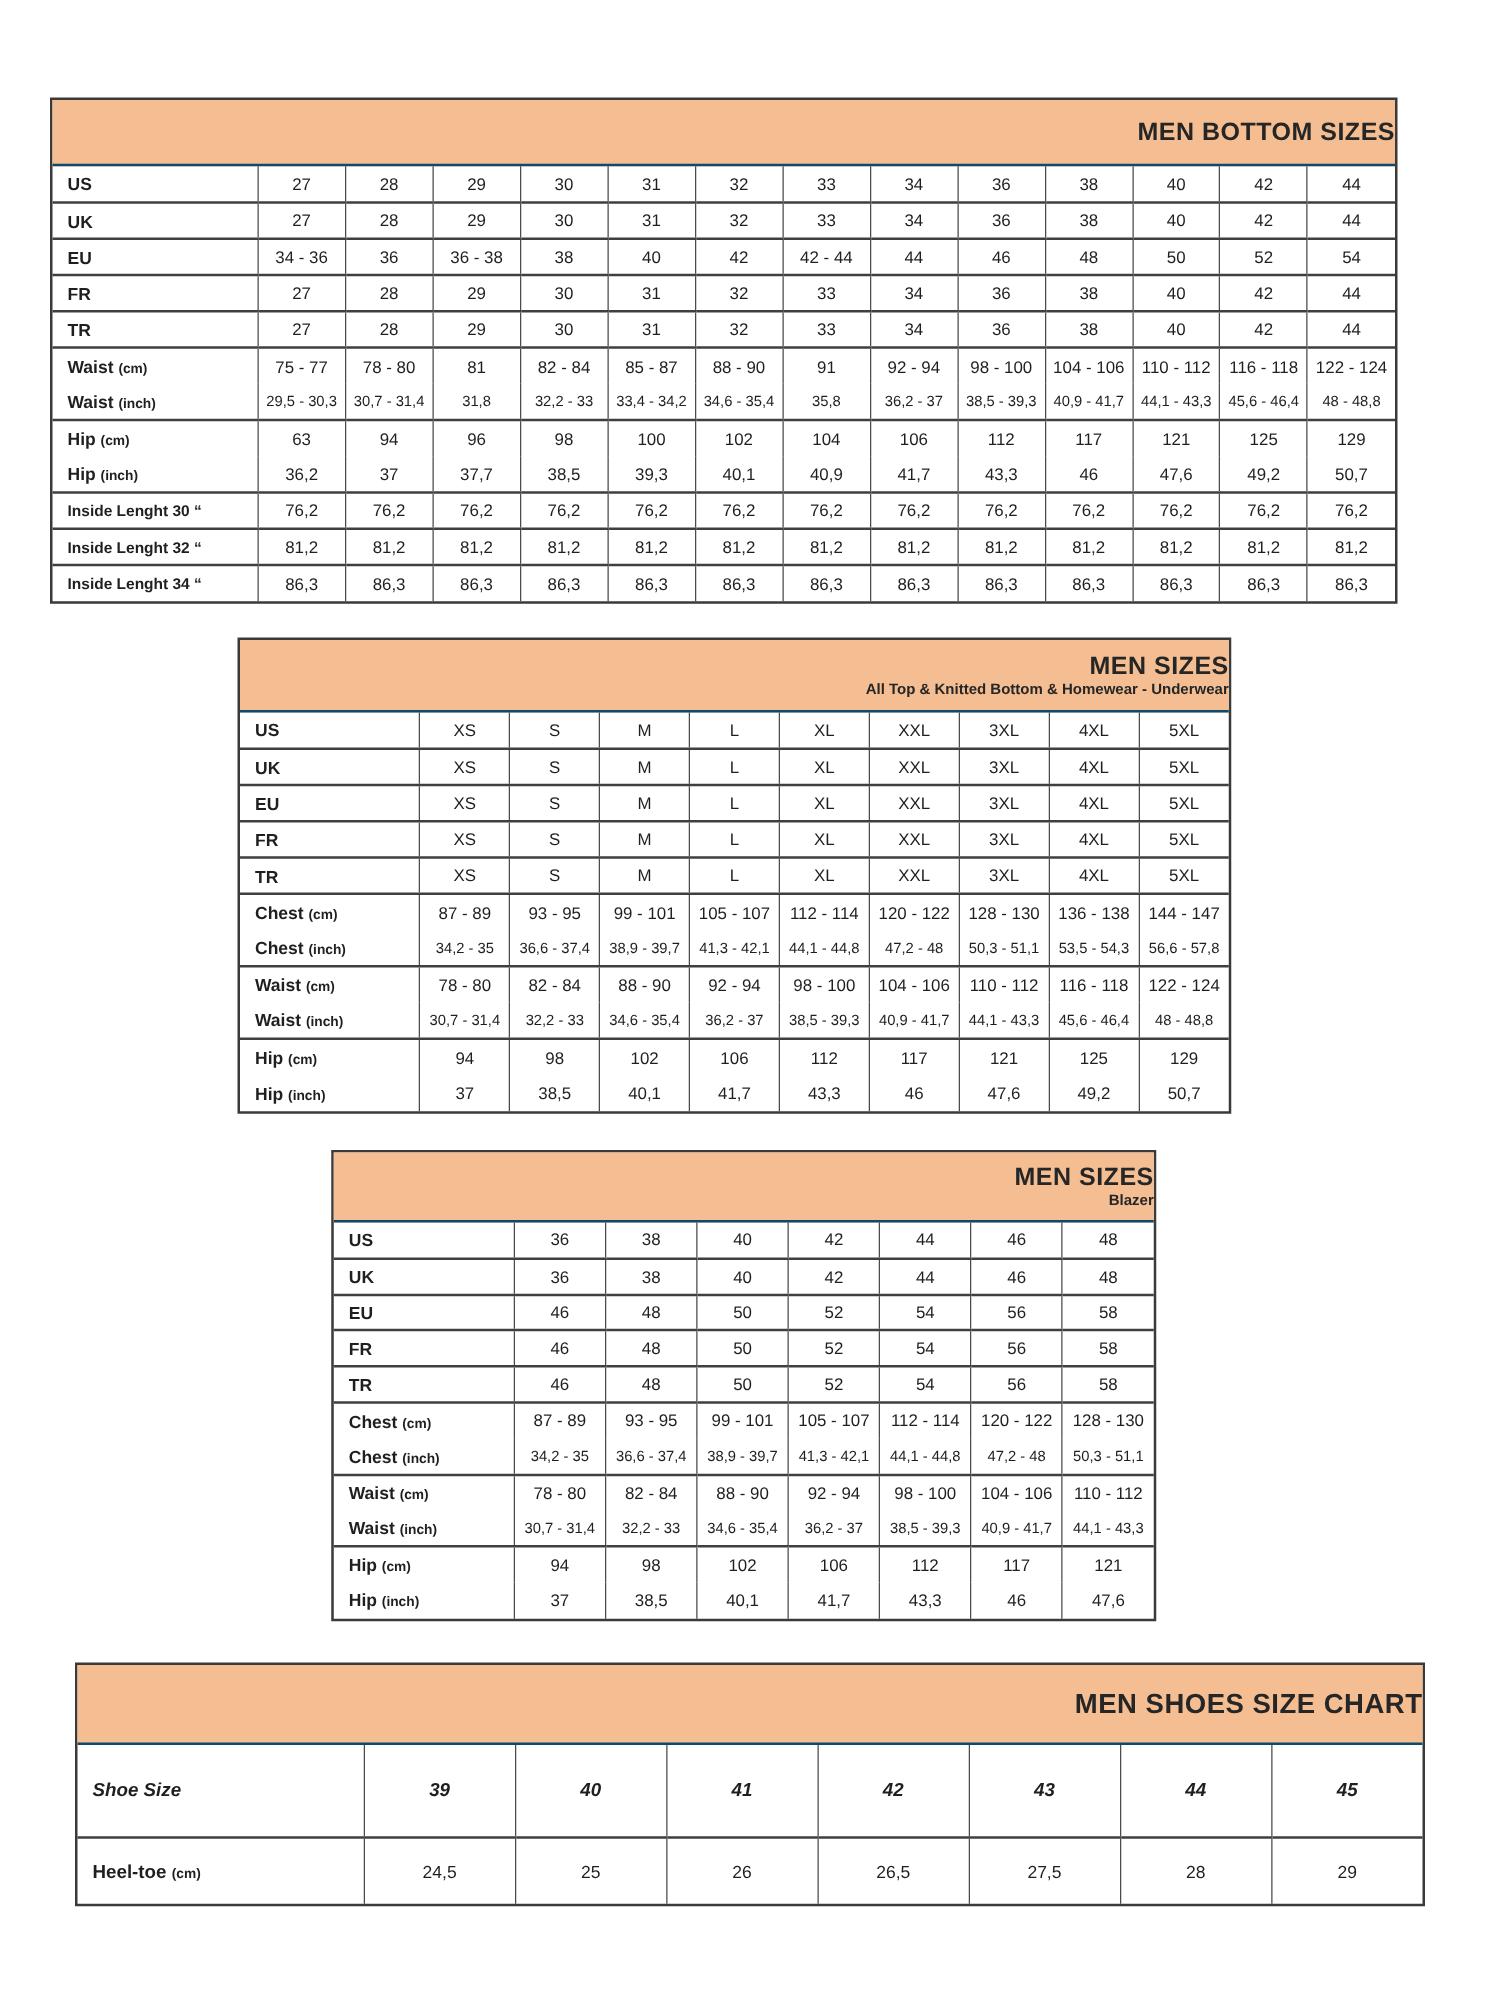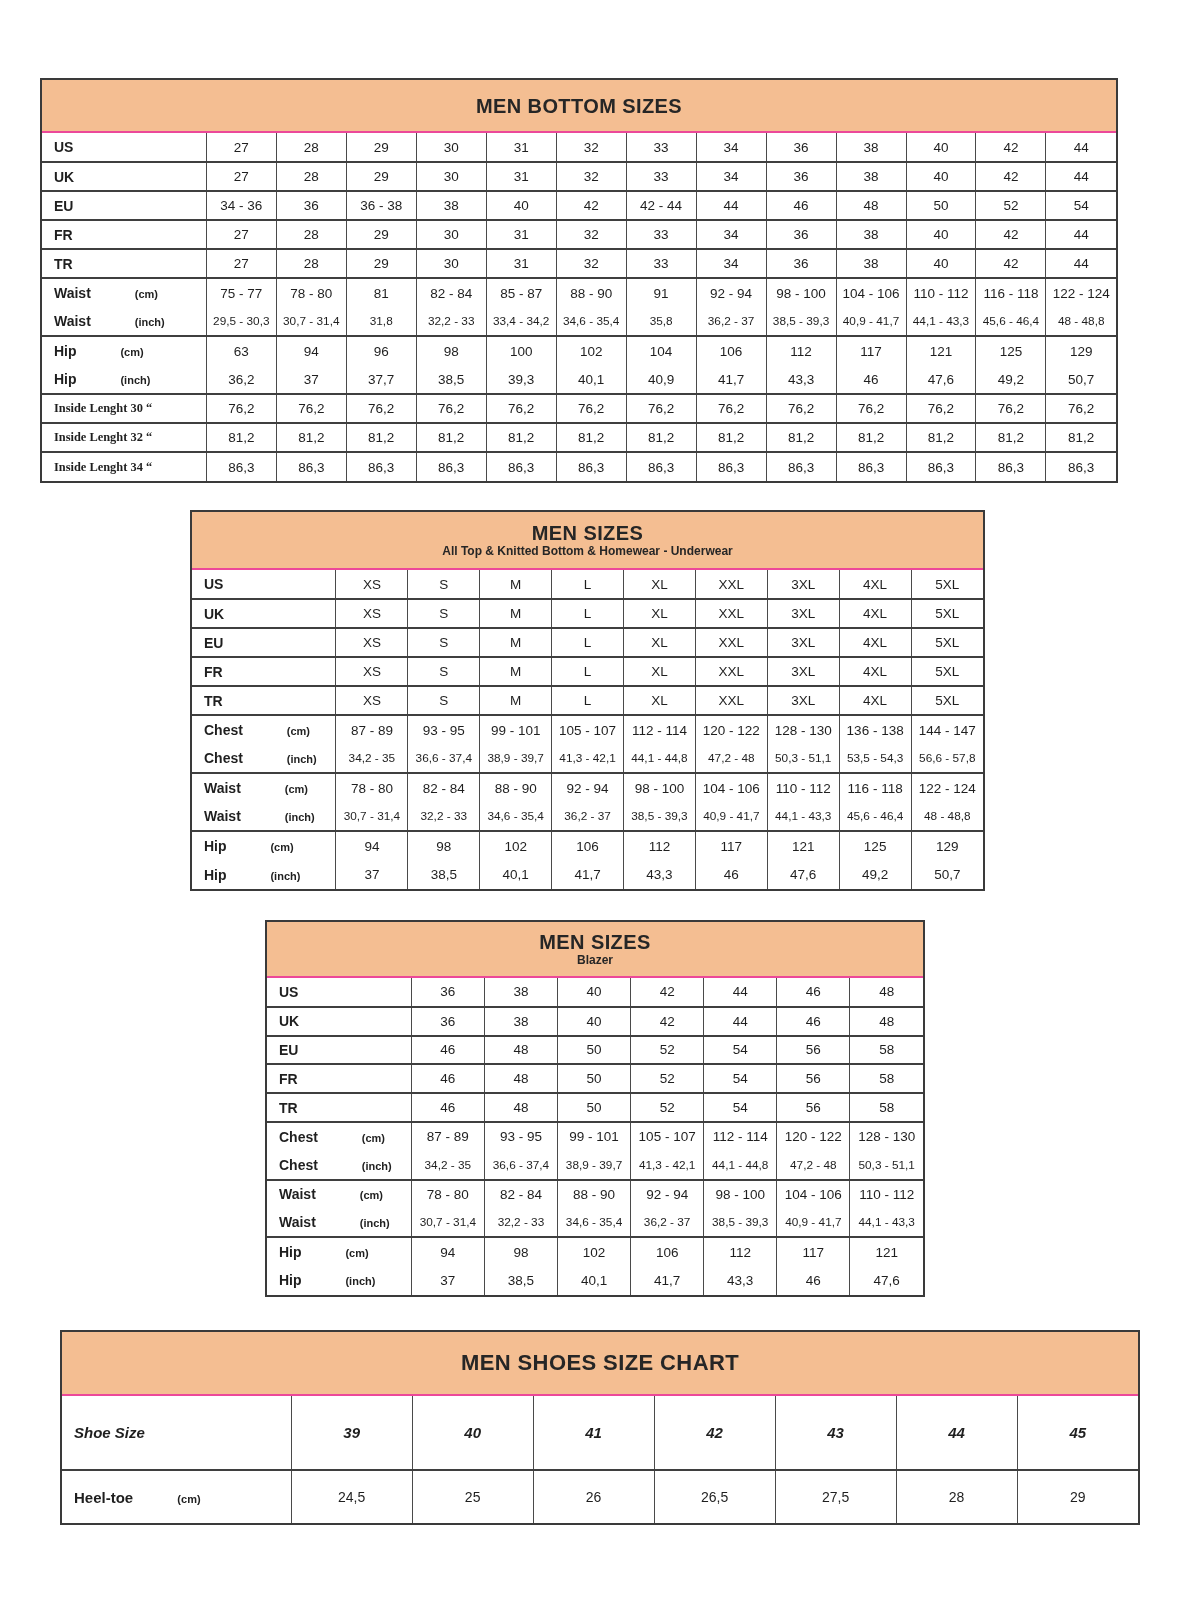--- a/index.html
+++ b/index.html
@@ -1,31 +1,31 @@
 <!DOCTYPE html>
 <html><head>
 <meta charset="utf-8">
 <style>
   html,body{margin:0;padding:0;background:#fff;}
   .sheet{position:relative;width:1200px;height:1605px;background:#fff;
          font-family:"Liberation Sans",sans-serif;color:#1f1f1f;}
   .tbl{position:absolute;border:2px solid #3a3a3a;background:#fff;box-sizing:border-box;}
-  .band{border-bottom:2px solid #ec4899;display:flex;flex-direction:column;
-        justify-content:center;align-items:center;line-height:1.1;}
+  .band{border-bottom:2px solid #0c4a6e;display:flex;flex-direction:column;
+        justify-content:center;align-items:flex-end;line-height:1.1;}
   .band-title{font-weight:700;color:#262626;letter-spacing:.4px;}
   .band-sub{font-weight:700;color:#262626;font-size:12px;margin-top:1px;}
   table.grid{width:100%;border-collapse:collapse;table-layout:fixed;}
   td{padding:0;vertical-align:middle;}
   td.lbl{text-align:left;padding-left:12px;font-weight:700;font-size:14px;box-sizing:border-box;}
-  td.lbl .unit{font-size:11px;font-weight:700;margin-left:40px;}
+  td.lbl .unit{font-size:11px;font-weight:700;}
   td.val{text-align:center;font-size:13.5px;}
   td + td{border-left:1.5px solid #4a4a4a;}
   tr.gstart td{border-top:2px solid #3f3f3f;}
   tr.small td.val{font-size:11.8px;}
-  tr.small-label td.lbl{font-size:12.4px;font-family:Liberation Serif, serif;}
+  tr.small-label td.lbl{font-size:12.4px;}
 
   #t0{left:40px;top:78px;width:1078px;}
   #t0 .band{height:51px;}
   #t0 .band-title{font-size:20px;}
   #t0 tr{height:29px;}
   #t0 td.lbl{width:15.3%;}
 
   #t1{left:190px;top:510px;width:795px;}
   #t1 .band{height:56px;}
   #t1 .band-title{font-size:20px;}

